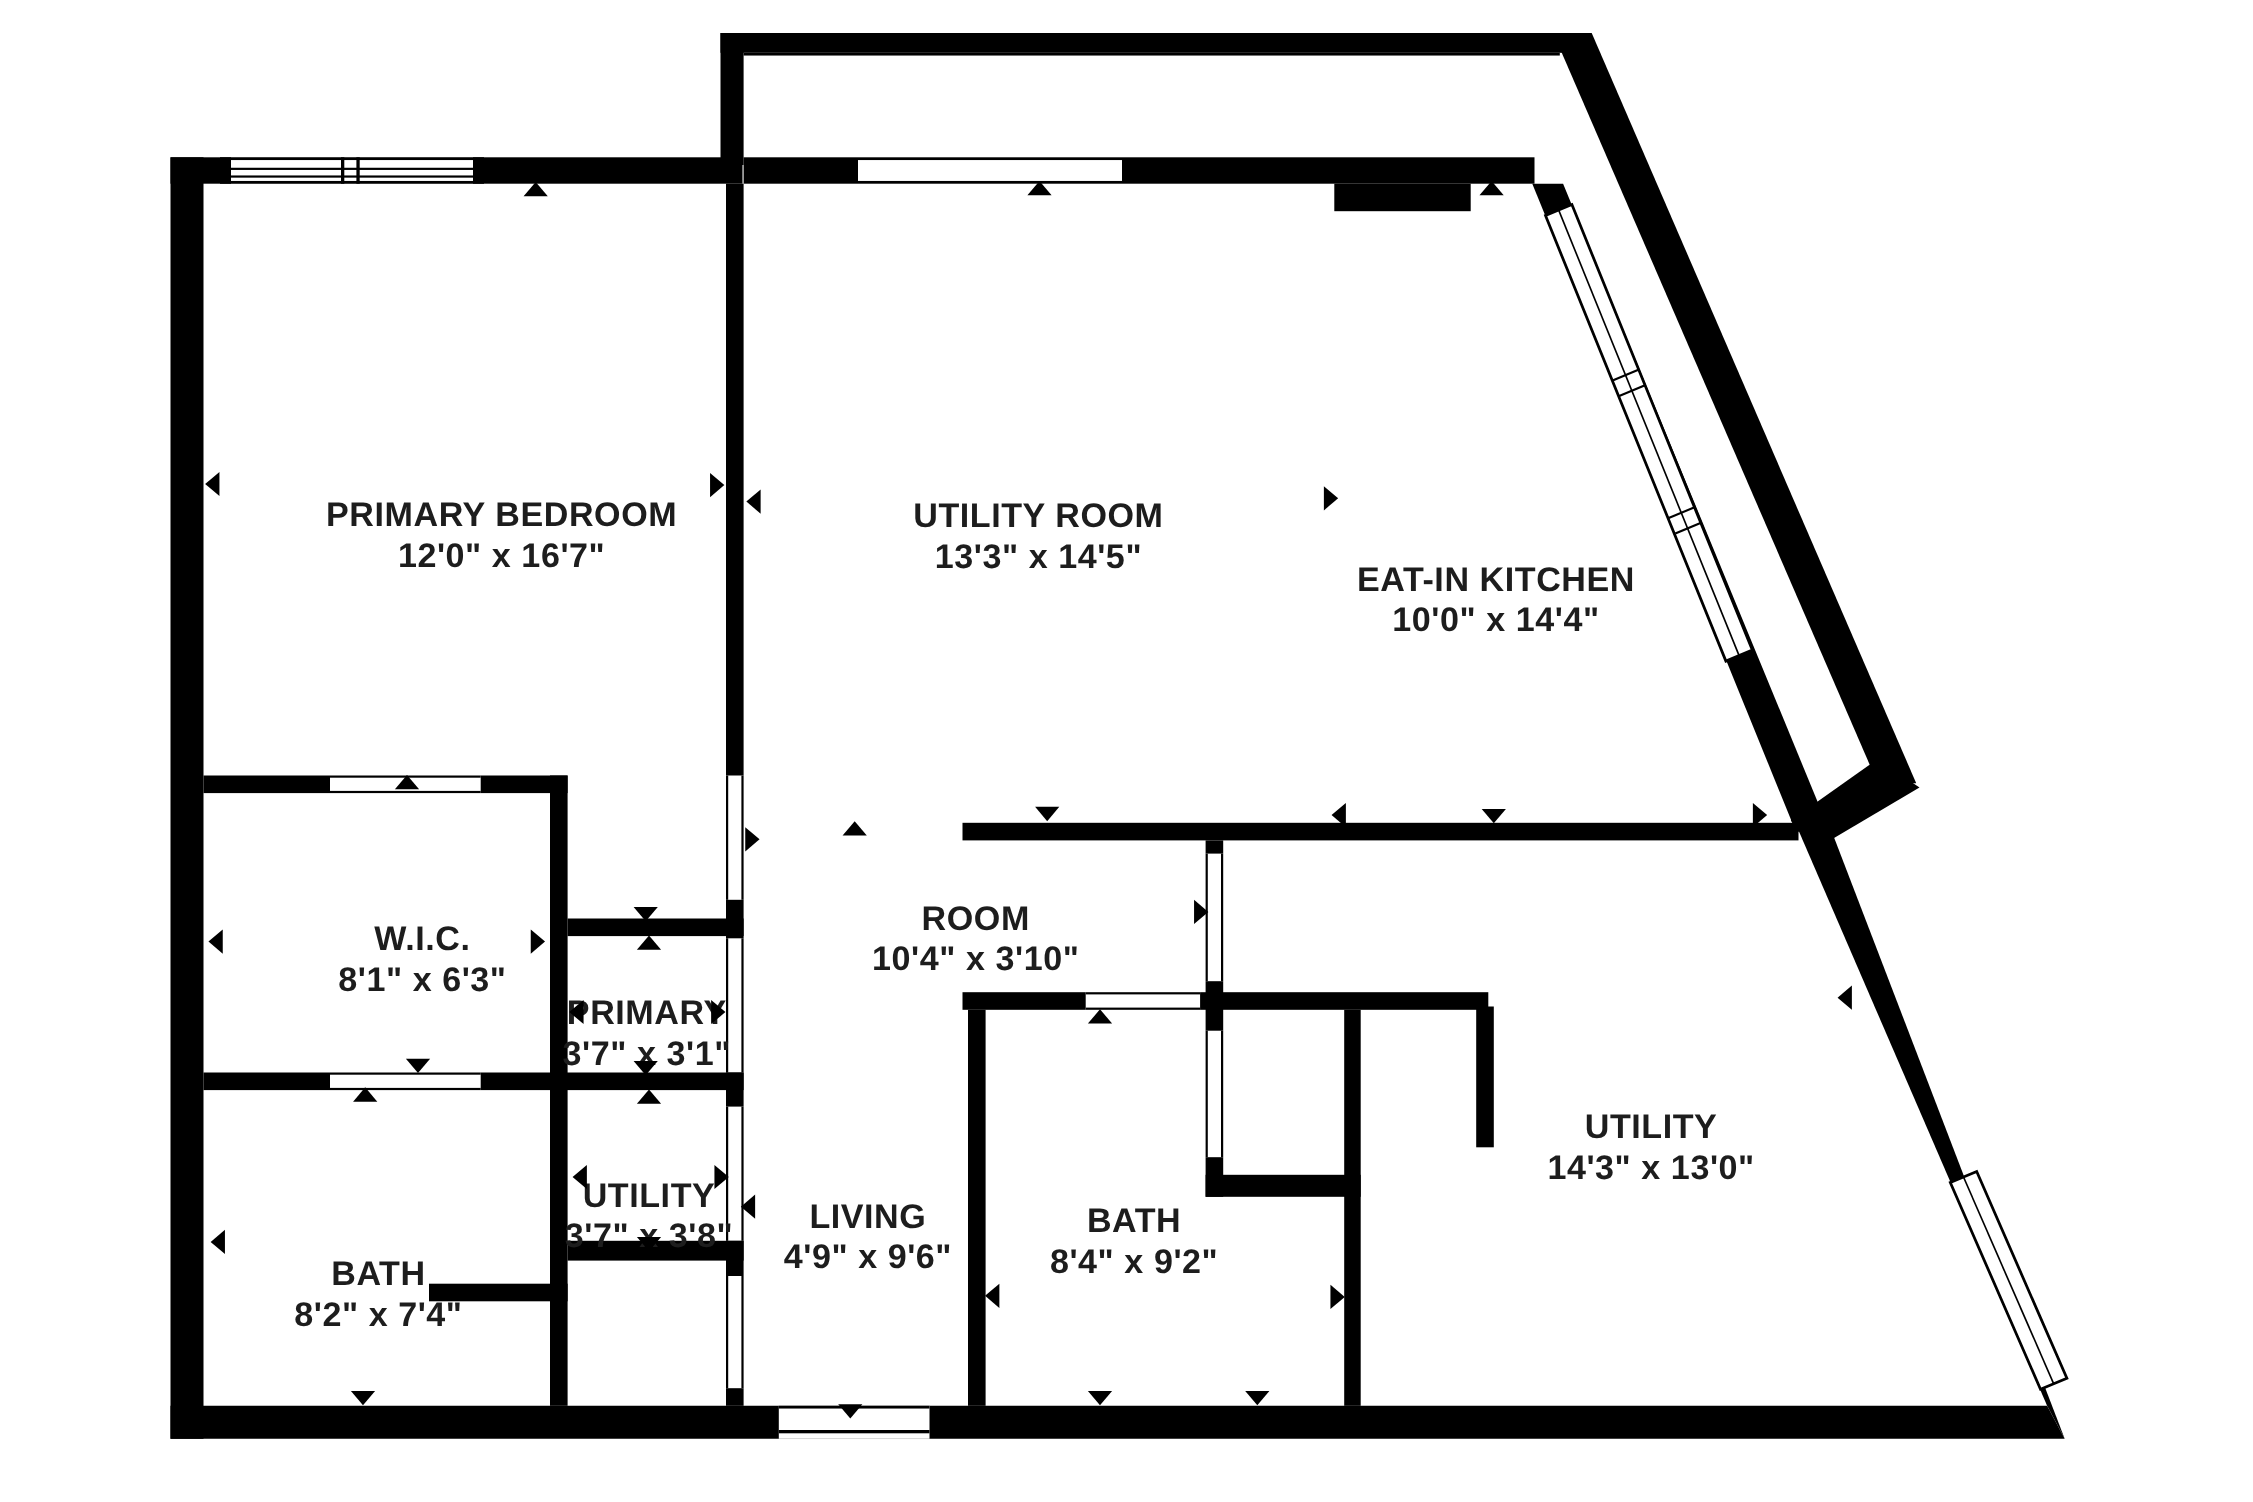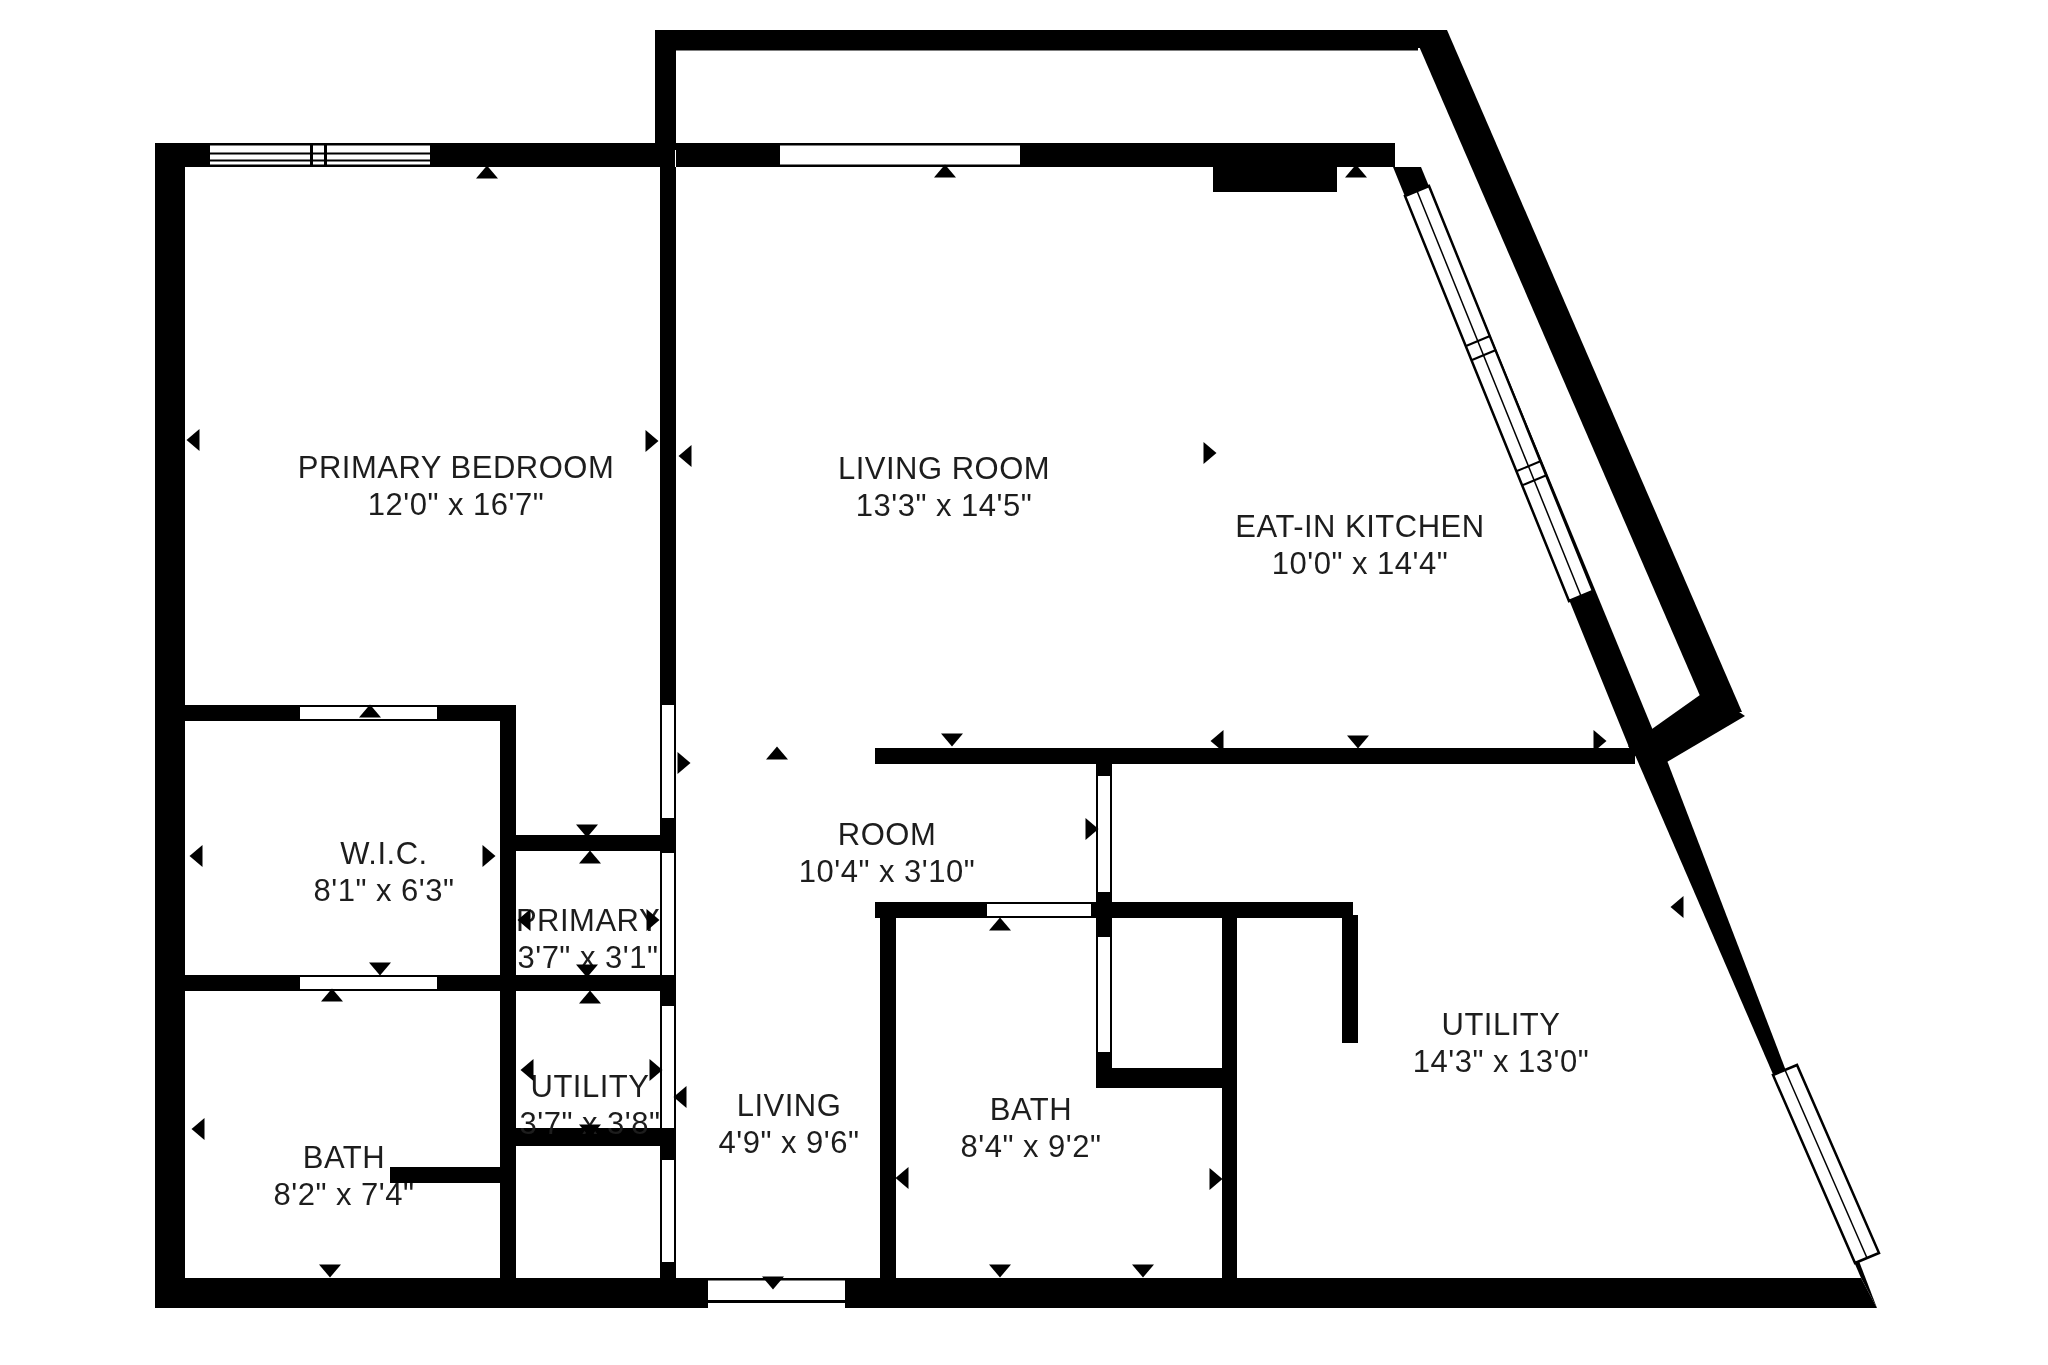--- a/index.html
+++ b/index.html
@@ -1,20 +1,20 @@
 <!DOCTYPE html>
 <html><head>
 <meta charset="utf-8">
 <style>
   html,body{margin:0;padding:0;background:#ffffff;}
   body{
     width:2048px;height:1365px;position:relative;overflow:hidden;
     font-family:"Liberation Sans","DejaVu Sans",sans-serif;
   }
-  #plan-stage{position:absolute;left:0;top:0;width:1856px;height:1365px;}
+  #plan-stage{position:absolute;left:0;top:0;width:1856px;height:1365px;font-weight:bold;}
   #walls-svg{position:absolute;left:0;top:0;}
   .room-label{
     position:absolute;transform:translate(-50%,-50%);
     text-align:center;white-space:nowrap;
     color:#1d1d1d;font-size:31px;line-height:37px;letter-spacing:.5px;
   }
   .room-label .dims{display:block;}
   
   .mk{position:absolute;width:0;height:0;transform:translate(-50%,-50%);}
   .mk-up{border-left:11px solid transparent;border-right:11px solid transparent;border-bottom:13px solid #000;}
@@ -139,21 +139,21 @@
       <line x1="1785" y1="1070" x2="1867" y2="1258" stroke="#000000" stroke-width="1.5"></line>
     </g>
   </svg>
 
   <div id="room-layer">
       <div class="room-label" style="left: 456px; top: 486px;">
       <span class="name">PRIMARY BEDROOM</span>
       <span class="dims">12'0" x 16'7"</span>
     </div>
       <div class="room-label" style="left: 944px; top: 487px;">
-      <span class="name">LIVING ROOM</span>
+      <span class="name">UTILITY ROOM</span>
       <span class="dims">13'3" x 14'5"</span>
     </div>
       <div class="room-label" style="left: 1360px; top: 545px;">
       <span class="name">EAT-IN KITCHEN</span>
       <span class="dims">10'0" x 14'4"</span>
     </div>
       <div class="room-label" style="left: 384px; top: 872px;">
       <span class="name">W.I.C.</span>
       <span class="dims">8'1" x 6'3"</span>
     </div>

